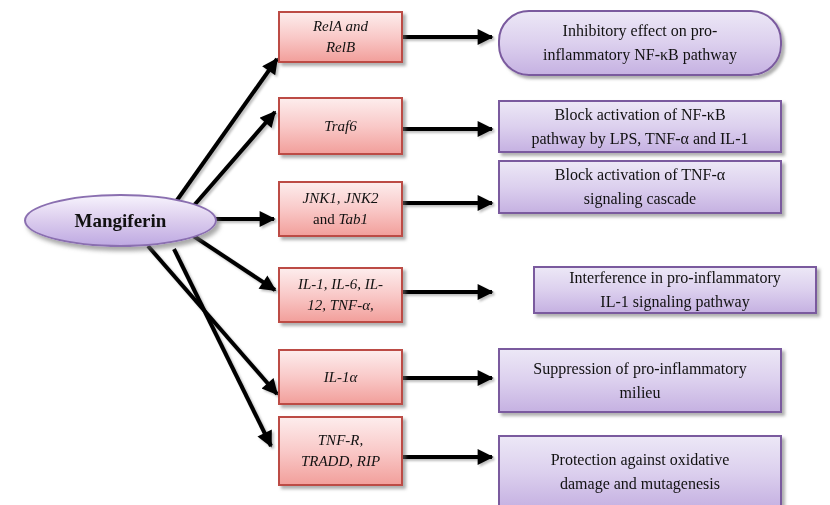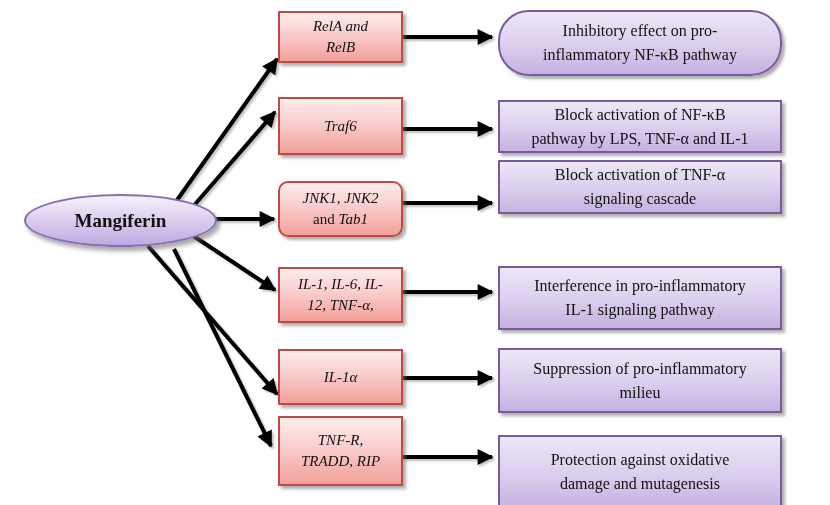--- a/index.html
+++ b/index.html
@@ -71,21 +71,21 @@
     <span class="txt">Mangiferin</span>
   </div>
 
   <div class="node gene-box" style="top:11px;height:52px;">
     <span class="txt">RelA and
 RelB</span>
   </div>
   <div class="node gene-box" style="top:97px;height:58px;">
     <span class="txt">Traf6</span>
   </div>
-  <div class="node gene-box" style="top:181px;height:56px;border-radius:10px;">
+  <div class="node gene-box" style="top:181px;height:56px;">
     <span class="txt"><span>JNK1, JNK2</span><span class="upright">
 and </span><span>Tab1</span></span>
   </div>
   <div class="node gene-box" style="top:267px;height:56px;">
     <span class="txt">IL-1, IL-6, IL-
 12, TNF-α,</span>
   </div>
   <div class="node gene-box" style="top:349px;height:56px;">
     <span class="txt">IL-1α</span>
   </div>
@@ -99,21 +99,21 @@
 inflammatory NF-κB pathway</span>
   </div>
   <div class="node effect-box" style="top:100px;height:53px;">
     <span class="txt">Block activation of NF-κB
 pathway by LPS, TNF-α and IL-1</span>
   </div>
   <div class="node effect-box" style="top:160px;height:54px;">
     <span class="txt">Block activation of TNF-α
 signaling cascade</span>
   </div>
-  <div class="node effect-box" style="top:266px;height:64px;">
+  <div class="node effect-box" style="top:266px;height:48px;margin-left:35px;">
     <span class="txt">Interference in pro-inflammatory
 IL-1 signaling pathway</span>
   </div>
   <div class="node effect-box" style="top:348px;height:65px;">
     <span class="txt">Suppression of pro-inflammatory
 milieu</span>
   </div>
   <div class="node effect-box" style="top:435px;height:74px;">
     <span class="txt">Protection against oxidative
 damage and mutagenesis</span>

